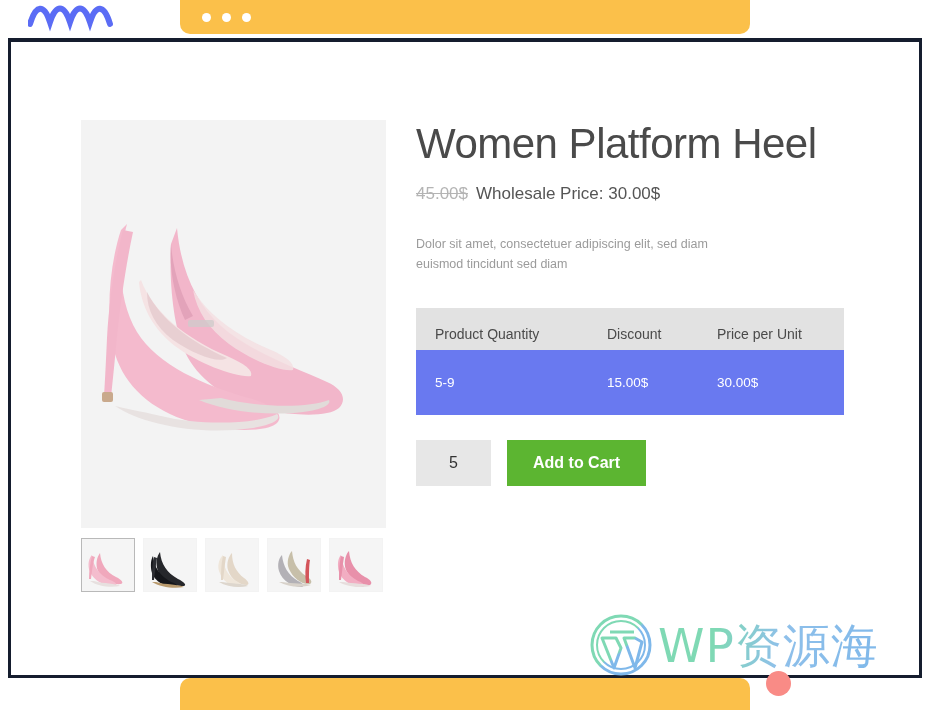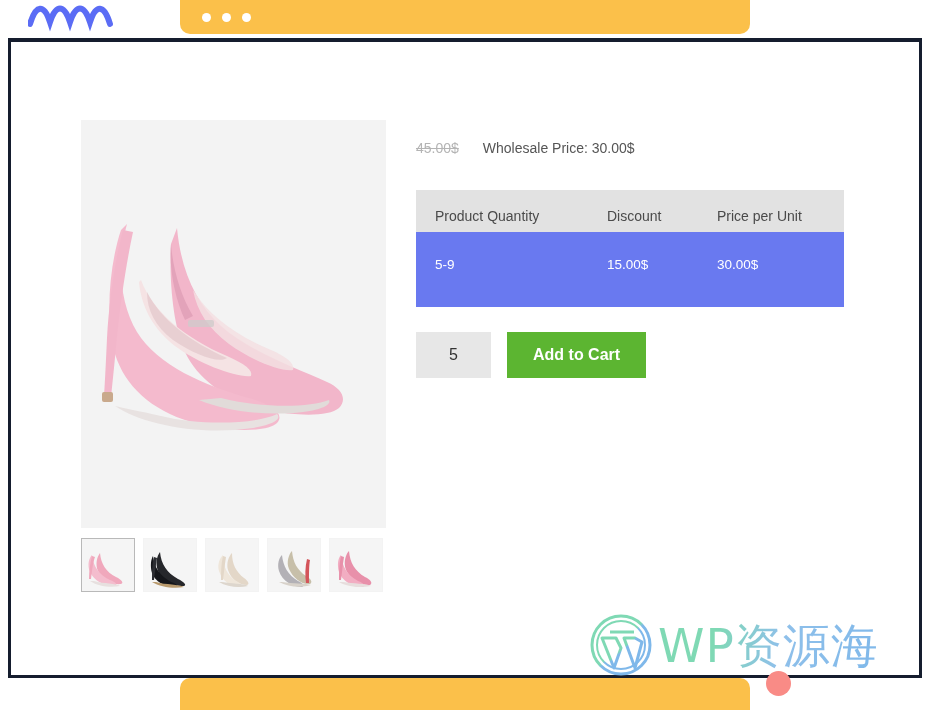--- a/index.html
+++ b/index.html
@@ -109,22 +109,22 @@
     color: #4a4a4a;
     letter-spacing: -0.5px;
     line-height: 1.05;
     white-space: nowrap;
   }
 
   .price-row {
     margin-top: 18px;
     display: flex;
     align-items: flex-end;
-    gap: 24px;
-    font-size: 14px;
+    gap: 8px;
+    font-size: 17px;
   }
   .price-old {
     color: #b4b4b4;
     text-decoration: line-through;
   }
   .price-new { color: #555555; }
 
   .description {
     margin-top: 30px;
     font-size: 12.5px;
@@ -145,21 +145,21 @@
     background: #e2e2e2;
     color: #4a4a4a;
     font-weight: 400;
     text-align: left;
     padding: 18px 0 8px 19px;
     font-size: 14px;
   }
   .ptable td {
     background: #f1f1f1;
     color: #4f4f4f;
-    padding: 25px 0 35px 19px;
+    padding: 25px 0 25px 19px;
   }
   .ptable tr.active td {
     background: #6979f0;
     color: #ffffff;
   }
   .ptable col.c1 { width: 172px; }
   .ptable col.c2 { width: 110px; }
   .ptable col.c3 { width: 146px; }
 
   
@@ -307,26 +307,28 @@
               <path d="M19 12 C20 24 25 32 35 38 C41 41 43 44 40 46 C31 47 20 40 16 31 C13 23 16 15 19 12 Z" fill="#e890aa"></path>
               <path d="M11 16 C12 27 17 36 28 42 C34 44 36 47 33 48 C24 49 12 42 9 33 C7 26 8 19 11 16 Z" fill="#f2adc2"></path>
               <path d="M11 17 C9 25 9 34 9 41 L11 41 C12 33 13 24 14 18 Z" fill="#e890aa"></path>
               <path d="M9 43 C17 48 31 49 41 47 C36 44 23 45 13 43 Z" fill="#e7dedd"></path>
             </svg>
           </div>
         </div>
       </div>
 
       <div class="details">
+        <h1 class="product-title">Women Platform Heel</h1>
 
         <div class="price-row">
           <span class="price-old">45.00$</span>
           <span class="price-new">Wholesale Price: 30.00$</span>
         </div>
 
+        <p class="description">Dolor sit amet, consectetuer adipiscing elit, sed diam euismod tincidunt sed diam</p>
 
         <table class="ptable">
           <colgroup>
               <col class="c1">
               <col class="c2">
               <col class="c3">
             </colgroup>
           <thead>
             <tr>
               <th>Product Quantity</th>

